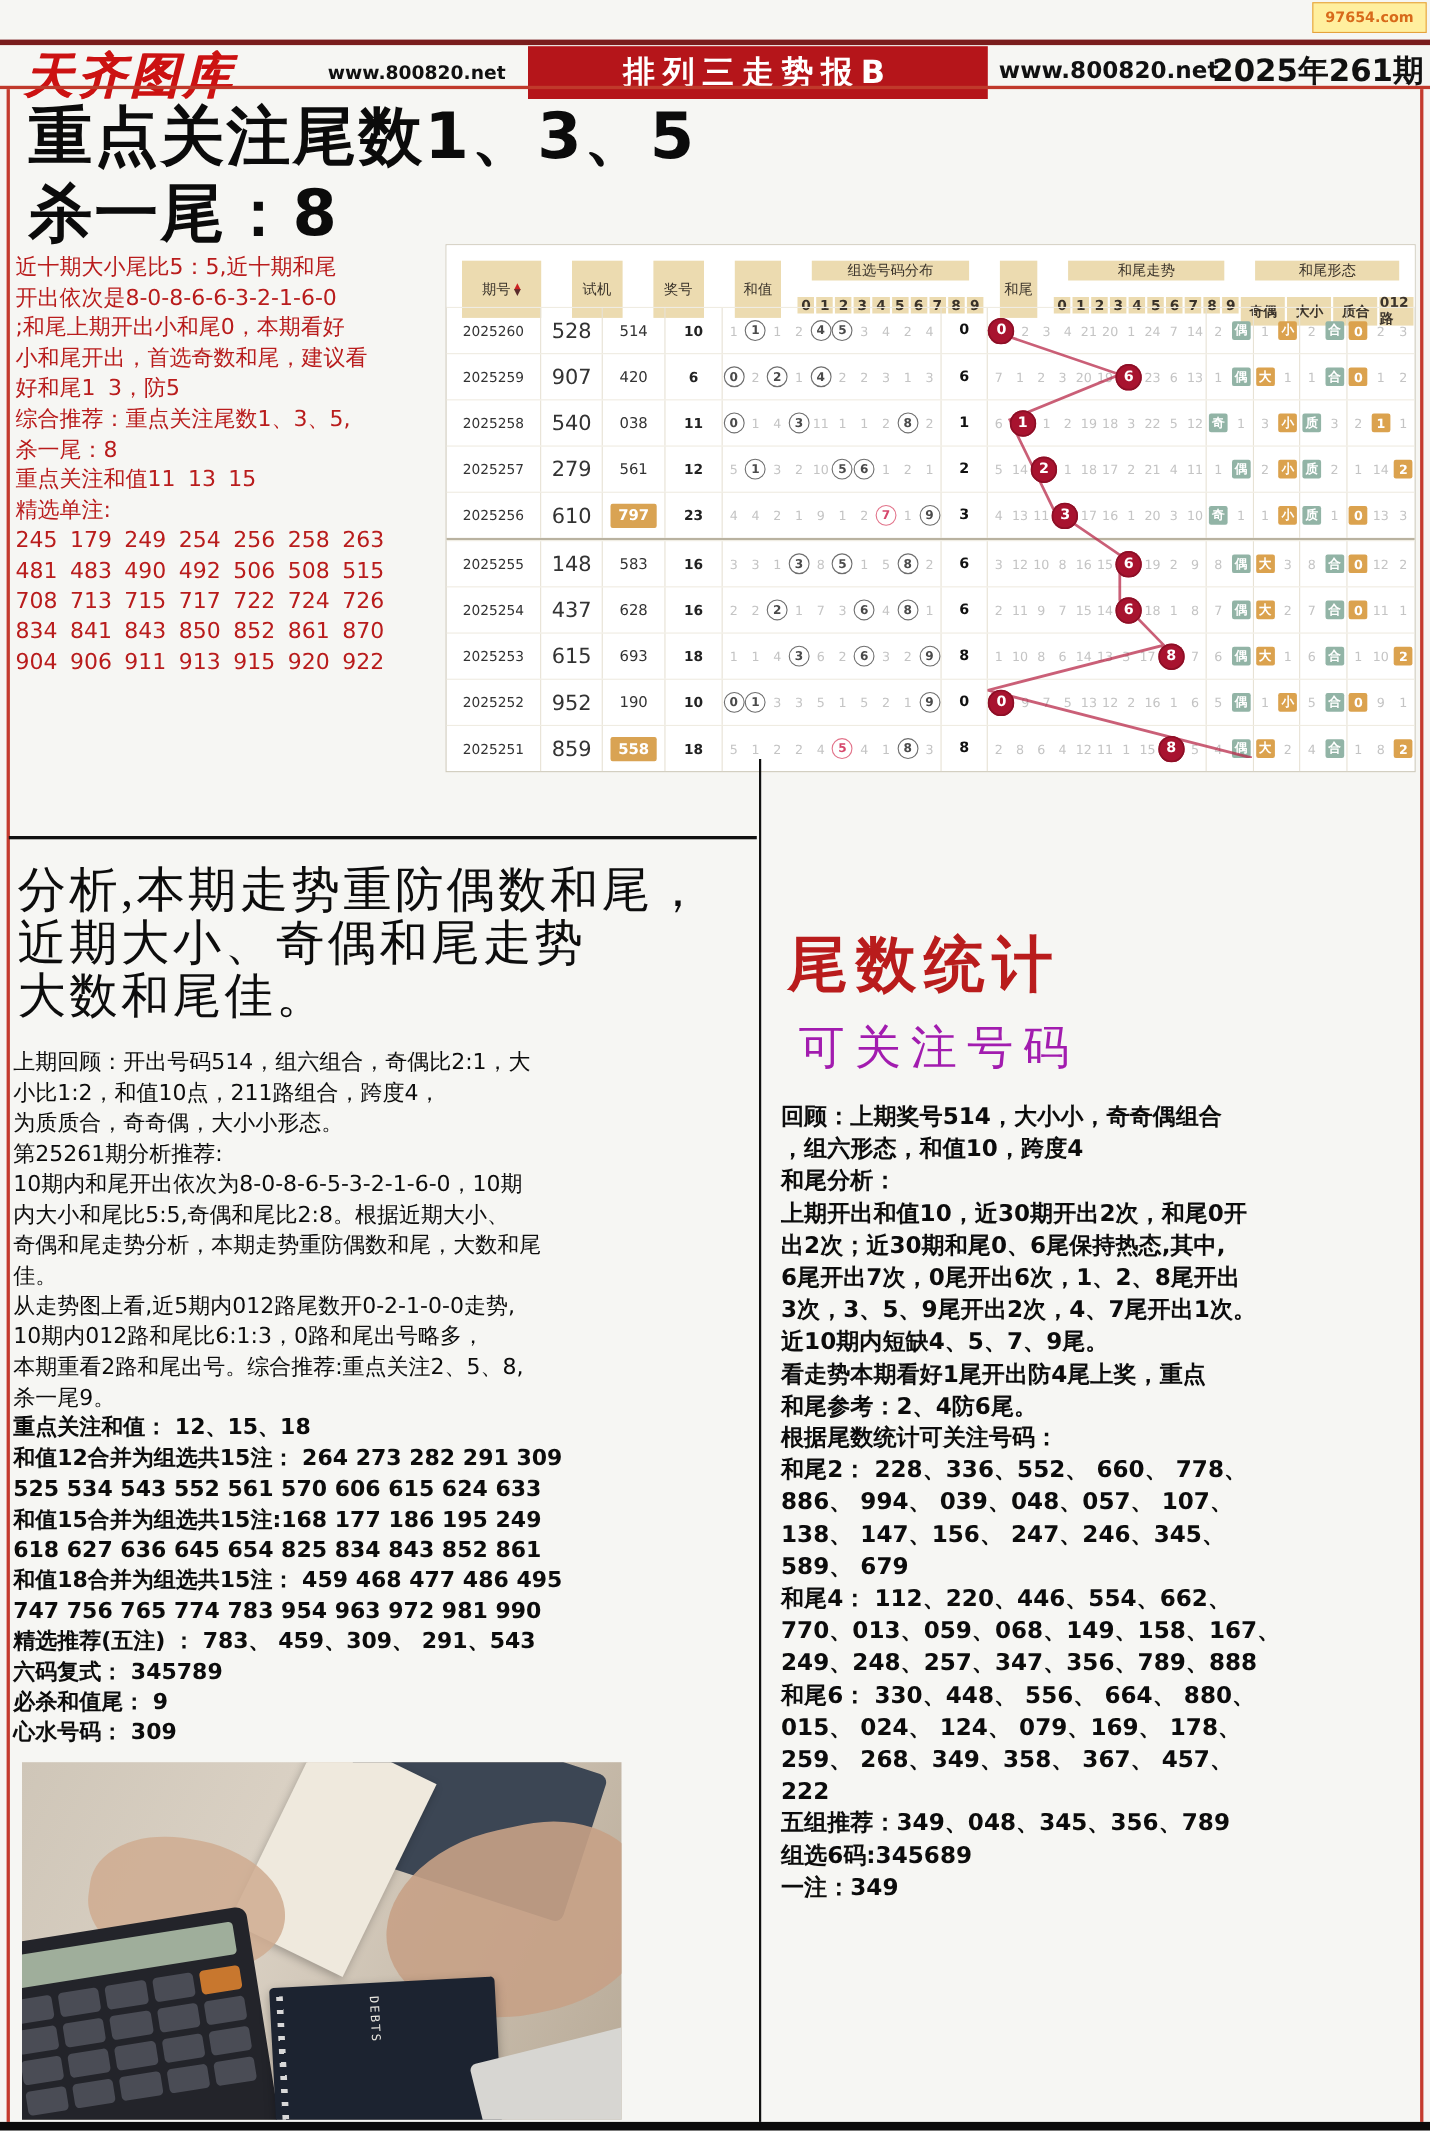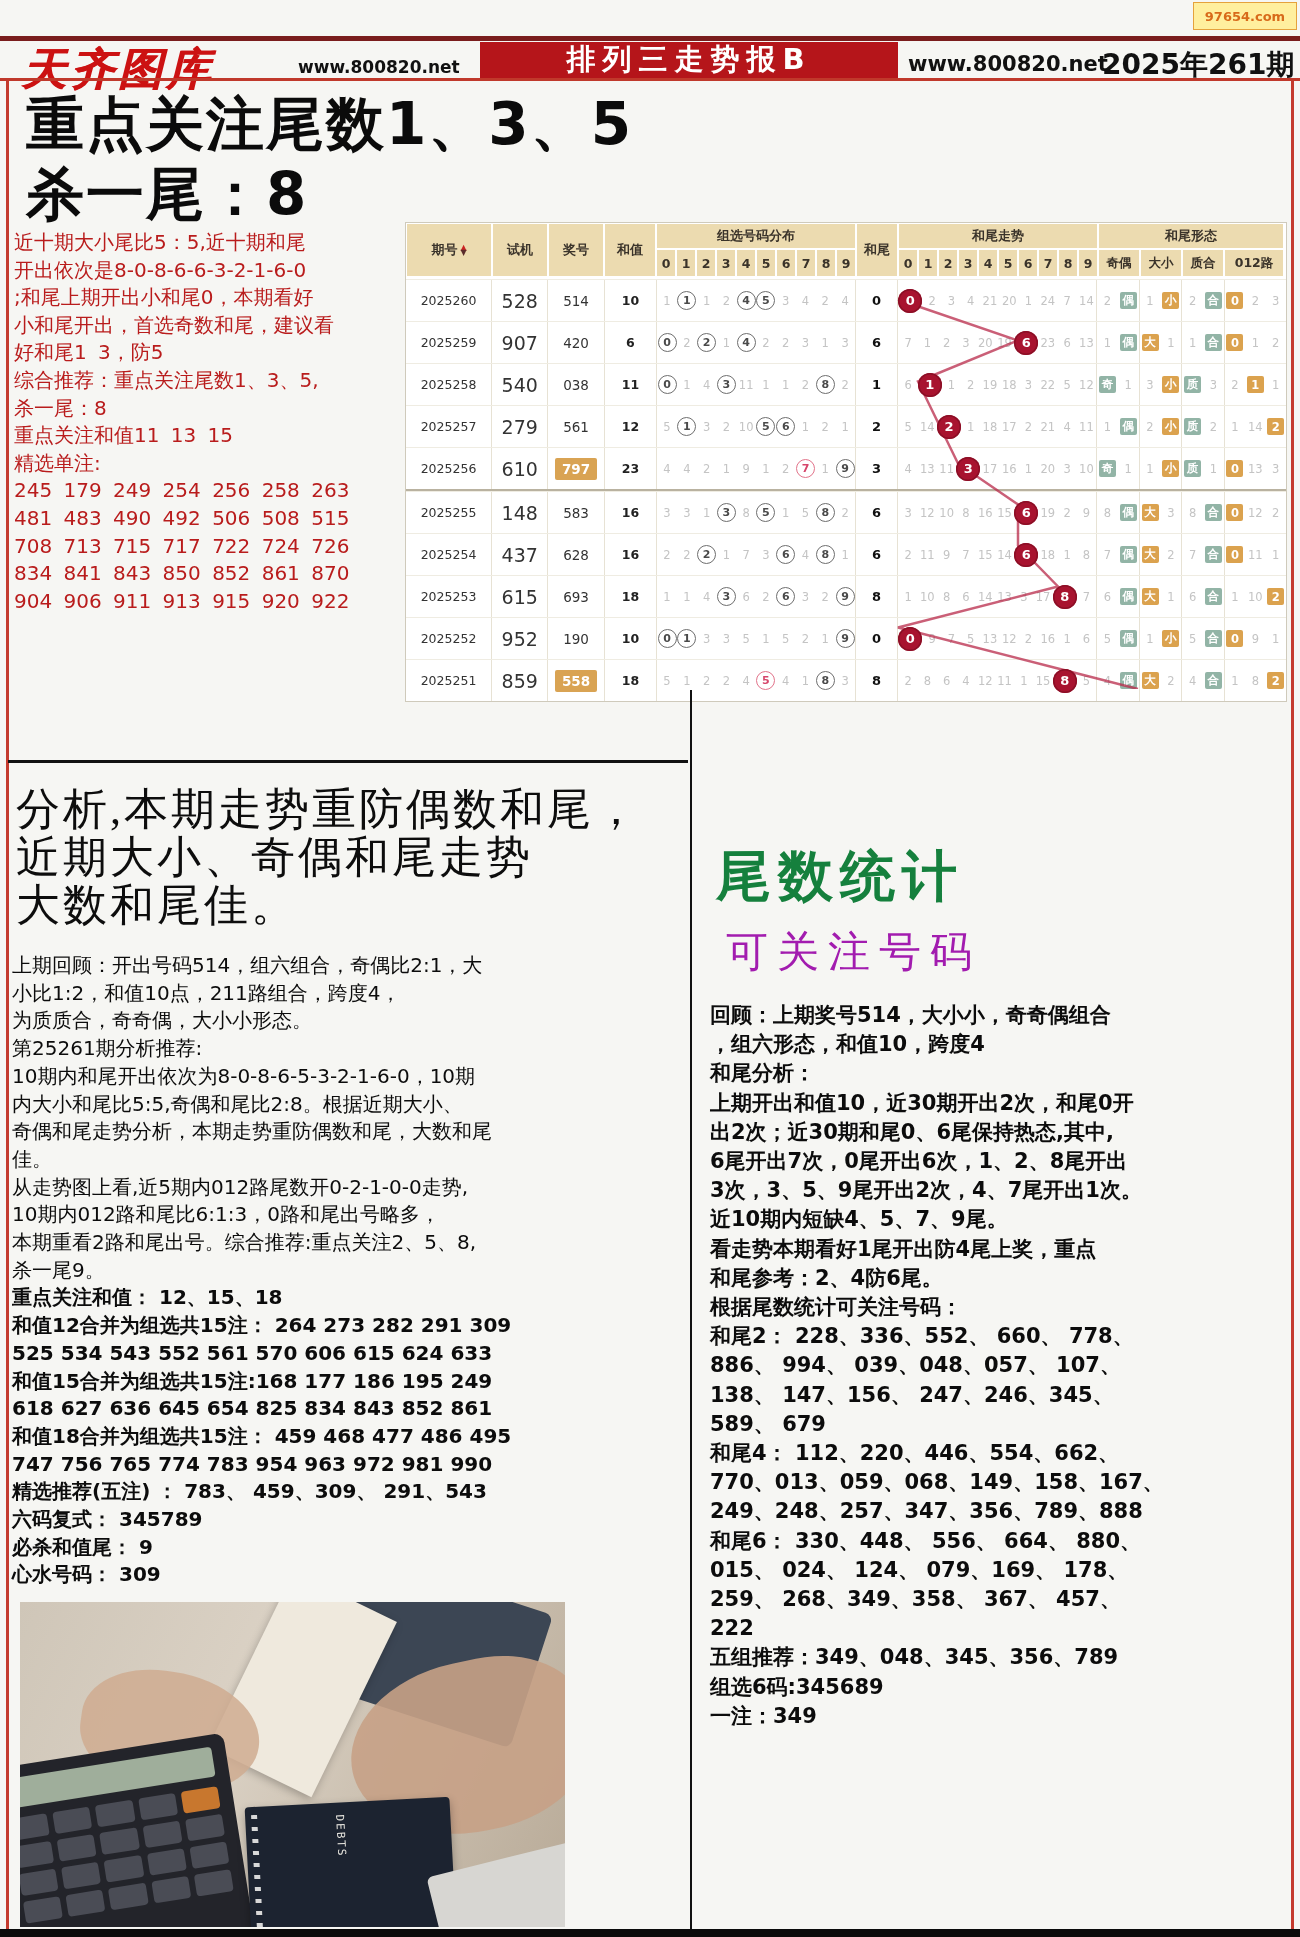--- a/index.html
+++ b/index.html
@@ -10,34 +10,34 @@
   .underline{position:absolute;left:0;top:78px;width:1300px;height:3px;background:#c0392b;}
   .sidebar-l{position:absolute;left:6px;top:81px;width:3px;height:1848px;background:#c43b2e;}
   .sidebar-r{position:absolute;left:1291px;top:81px;width:3px;height:1848px;background:#c43b2e;}
   .botbar{position:absolute;left:0;top:1929px;width:1300px;height:8px;background:#0b0b0b;}
   .wm{position:absolute;right:3px;top:2px;width:102px;height:26px;background:#ffef9e;border:1px solid #e5a23c;
       color:#d86a1a;font-size:13px;font-weight:bold;display:flex;align-items:center;justify-content:center;}
   
   .logo{position:absolute;left:22px;top:40px;font-family:"DejaVu Serif",serif;font-style:italic;font-weight:bold;
         font-size:44px;color:#cc1212;letter-spacing:4px;text-shadow:1px 0 #cc1212;}
   .logo-url{position:absolute;left:298px;top:57px;font-size:17px;font-weight:bold;color:#111;}
-  .banner{position:absolute;left:480px;top:42px;width:418px;height:36px;background:#b5151a;color:#fff;
+  .banner{position:absolute;left:480px;top:42px;width:418px;height:48px;background:#b5151a;color:#fff;
           font-size:29px;font-weight:bold;letter-spacing:7px;display:flex;align-items:center;justify-content:center;}
   .site2{position:absolute;left:908px;top:52px;font-size:21px;font-weight:bold;color:#111;}
   .issue{position:absolute;left:1102px;top:46px;font-size:28px;font-weight:bold;color:#111;}
   
   .headline{position:absolute;left:26px;font-weight:900;font-size:58px;color:#0b0b0b;letter-spacing:2px;white-space:nowrap;}
   .hl1{top:86px;} .hl2{top:156px;}
   
   .ltop{position:absolute;left:14px;top:229px;width:390px;font-size:20px;line-height:27.6px;color:#b91c1c;
         word-spacing:5px;white-space:nowrap;}
   
   .tbl{position:absolute;left:405px;top:222px;width:880px;background:#fff;border:1px solid #cfcabb;box-sizing:content-box;}
   .thead{display:flex;height:56px;background:#fff;}
-  .hcell{background:#ecdbb0;color:#3a332a;font-size:13px;font-weight:bold;display:flex;align-items:center;justify-content:center;margin:1px;}
+  .hcell{background:#ecdbb0;color:#3a332a;font-size:13px;font-weight:normal;display:flex;align-items:center;justify-content:center;margin:14px;}
   .hfull{height:52px;}
   .hgroup{display:flex;flex-direction:column;}
   .htop{height:24px;}
   .hbot{display:flex;height:28px;}
   .dcell{flex:1;background:#ecdbb0;margin:1px;display:flex;align-items:center;justify-content:center;
          font-size:12.5px;font-weight:bold;color:#3a332a;}
   .sorticon{display:inline-flex;flex-direction:column;margin-left:3px;line-height:5px;font-size:8px;}
   .sorticon .up{color:#c22;} .sorticon .dn{color:#5a2b2b;}
   .tbody{position:relative;}
   .trow{display:flex;height:41px;border-top:1px solid #efece2;align-items:center;}
@@ -66,21 +66,21 @@
   
   .hdiv{position:absolute;left:8px;top:760px;width:680px;height:3px;background:#111;}
   .vdiv{position:absolute;left:690px;top:690px;width:2px;height:1239px;background:#111;}
   
   .serifblock{position:absolute;left:16px;top:786px;width:676px;font-family:"Liberation Serif","DejaVu Serif",serif;
               font-size:44px;line-height:48px;letter-spacing:3px;color:#0d0d0d;white-space:nowrap;}
   
   .leftcol{position:absolute;left:12px;top:952px;width:676px;font-size:20px;line-height:27.7px;color:#0c0c0c;white-space:nowrap;}
   .leftcol .bold{font-weight:bold;}
   
-  .rtitle{position:absolute;left:716px;top:840px;font-size:55px;font-weight:900;letter-spacing:7px;color:#15803d;}
+  .rtitle{position:absolute;left:716px;top:840px;font-size:55px;font-weight:900;letter-spacing:7px;color:#b91c1c;}
   .rsub{position:absolute;left:726px;top:924px;font-family:Liberation Sans, sans-serif;font-size:42px;
         letter-spacing:9px;color:#a21caf;}
   .rightcol{position:absolute;left:710px;top:1001px;width:578px;font-size:21px;font-weight:bold;line-height:29.2px;
             color:#0c0c0c;white-space:nowrap;}
   
   .photo{position:absolute;left:20px;top:1602px;width:545px;height:325px;overflow:hidden;
          background:linear-gradient(115deg,#cfc6b8 0%,#dad1c4 38%,#b8aa97 100%);}
   .ph-card{position:absolute;right:28px;top:-25px;width:225px;height:140px;background:#3c4654;transform:rotate(18deg);border-radius:8px;}
   .ph-receipt{position:absolute;left:225px;top:-15px;width:115px;height:195px;background:#efe9dd;transform:rotate(26deg);
               box-shadow:0 3px 8px rgba(0,0,0,.25);}

